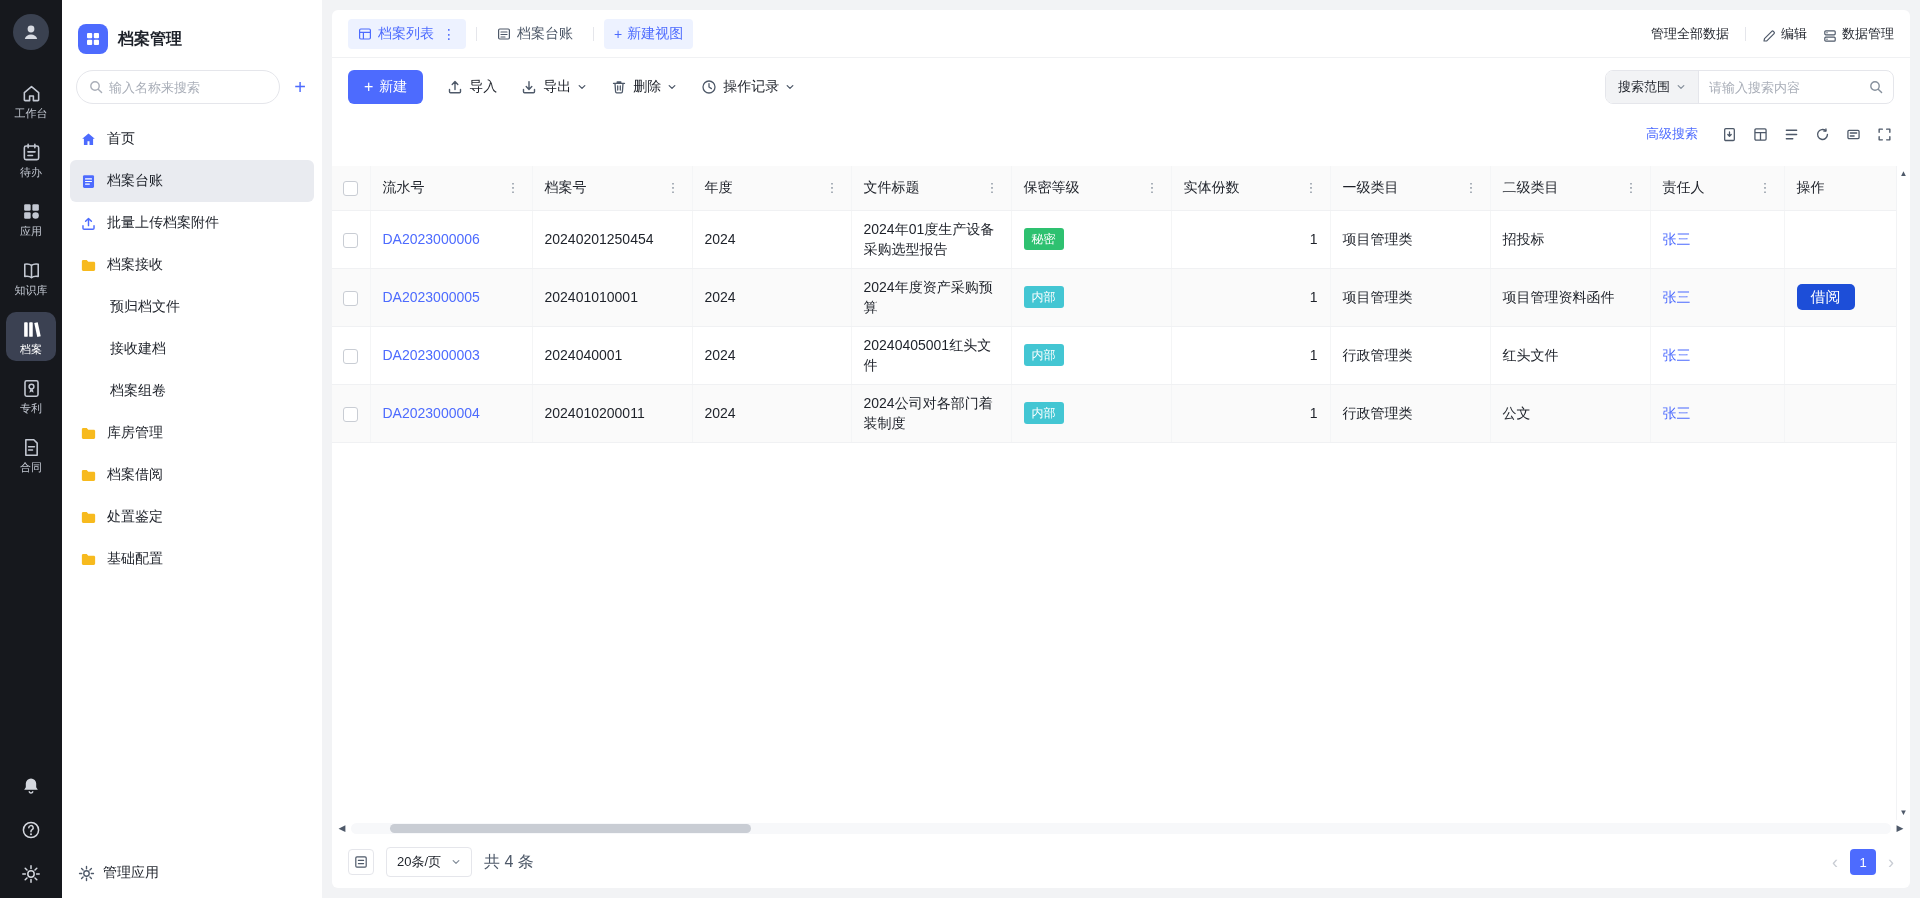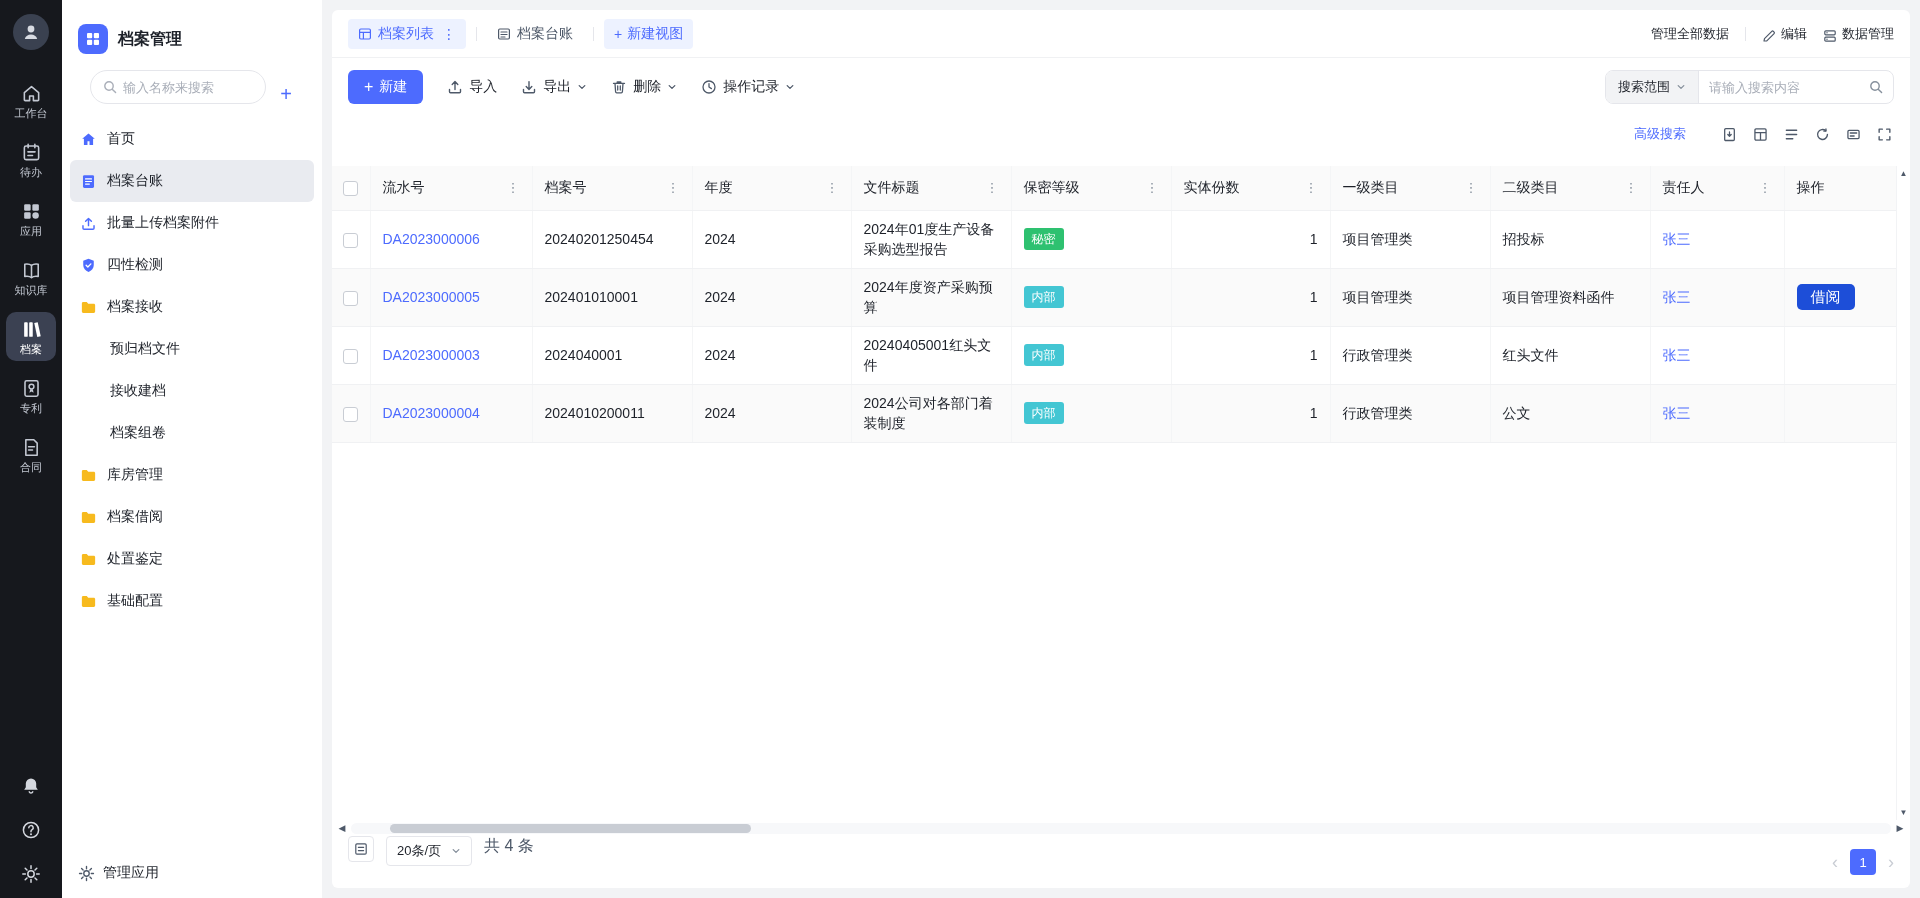--- a/index.html
+++ b/index.html
@@ -16,21 +16,21 @@
   .ricon svg{width:21px;height:21px}
   .rlabel{font-size:11px;line-height:1}
   .rail-bottom{margin-top:auto;display:flex;flex-direction:column;gap:24px;color:#d4d7de;align-items:center}
   .ric{display:flex;cursor:pointer}
 
   
   .sidebar{width:260px;background:#fff;display:flex;flex-direction:column;flex-shrink:0}
   .sb-head{display:flex;align-items:center;gap:10px;padding:24px 16px 12px}
   .app-logo{width:30px;height:30px;border-radius:8px;background:#4d6bfe;display:flex;align-items:center;justify-content:center;flex-shrink:0}
   .sb-title{font-size:16px;font-weight:bold}
-  .sb-search{display:flex;align-items:flex-end;gap:12px;padding:4px 28px 12px}
+  .sb-search{display:flex;align-items:center;gap:12px;padding:4px 14px 12px}
   .sb-search .box{flex:1;height:34px;border:1px solid #e5e6eb;border-radius:17px;display:flex;align-items:center;padding:0 12px;gap:6px;color:#a9aeb8}
   .sb-search input{border:0;outline:0;width:100%;font-size:13px;background:transparent;color:#1d2129}
   .sb-search input::placeholder{color:#a9aeb8}
   .plus-btn{color:#4d6bfe;font-size:20px;line-height:1;cursor:pointer;padding:0 2px}
   .menu{flex:1;overflow:hidden;padding:2px 8px}
   .side-item{height:42px;display:flex;align-items:center;gap:10px;padding:0 10px;border-radius:6px;cursor:pointer}
   .side-item.active{background:#e9ebf0}
   .sicon{width:17px;height:17px;color:#4d6bfe;display:flex;flex-shrink:0}
   .sicon svg{width:17px;height:17px}
   .slabel{white-space:nowrap;overflow:hidden;text-overflow:ellipsis}
@@ -58,21 +58,21 @@
   .btn-primary .plus{font-size:16px;line-height:1}
   .tbtn{display:flex;align-items:center;gap:6px;background:none;border:0;font-size:14px;color:#1d2129;cursor:pointer;font-family:inherit}
   .tbtn svg{color:#4e5969}
   .searchbox{margin-left:auto;height:34px;border:1px solid #e5e6eb;border-radius:8px;display:flex;align-items:center;overflow:hidden}
   .scope{height:100%;display:flex;align-items:center;gap:6px;padding:0 12px;background:#f2f3f5;border-right:1px solid #e5e6eb;cursor:pointer;color:#1d2129;font-size:13px}
   .searchbox input{border:0;outline:0;width:170px;padding:0 10px;font-size:13px}
   .searchbox input::placeholder{color:#a9aeb8}
   .mag{padding-right:10px;color:#86909c;display:flex;cursor:pointer}
 
   .quickrow{height:36px;display:flex;align-items:center;justify-content:flex-end;gap:16px;padding:0 18px;color:#4e5969;flex-shrink:0}
-  .adv{color:#4d6bfe;font-size:13px;cursor:pointer;margin-right:20px}
+  .adv{color:#4d6bfe;font-size:13px;cursor:pointer;margin-right:8px}
   .qicon{display:flex;cursor:pointer}
 
   .table-zone{flex:1;position:relative;margin-top:14px;overflow:hidden}
   table{width:100%;border-collapse:collapse;table-layout:fixed}
   th,td{padding:0 12px;text-align:left;font-weight:normal;border-bottom:1px solid #f0f1f3;border-right:1px solid #f4f5f6;vertical-align:middle;font-size:14px;color:#1d2129}
   thead th{height:44px;background:#fafafa}
   tbody td{height:58px;line-height:1.45}
   tr.striped td{background:#fafafa}
   .hcell{display:flex;align-items:center;justify-content:space-between}
   .hmore{color:#86909c;cursor:pointer;font-size:13px}
@@ -83,21 +83,21 @@
   .badge{display:inline-block;height:22px;line-height:22px;padding:0 8px;border-radius:3px;color:#fff;font-size:12px}
   th.c-op,td.c-op{border-left:1px solid #e5e6eb;border-right:0}
   .op-btn{height:26px;padding:0 14px;border:0;border-radius:5px;background:#1d4ed8;color:#fff;font-size:15px;cursor:pointer;font-family:Liberation Serif, serif}
   .v-gutter{position:absolute;top:0;right:0;bottom:0;width:14px;border-left:1px solid #f2f3f5;display:flex;flex-direction:column;justify-content:space-between;align-items:center;padding:3px 0;color:#4e5969;font-size:8px;background:#fff;cursor:pointer}
 
   .hscroll{height:16px;display:flex;align-items:center;padding:0 3px;gap:2px;flex-shrink:0}
   .arrow{color:#4e5969;font-size:9px;width:14px;text-align:center;cursor:pointer}
   .track{flex:1;height:11px;position:relative;background:#f7f8fa;border-radius:6px}
   .thumb{position:absolute;left:2.5%;width:23.5%;top:1px;height:9px;background:#c9cdd4;border-radius:5px;cursor:grab}
 
-  .pager{height:52px;display:flex;padding:0 16px;gap:12px;flex-shrink:0}
+  .pager{height:52px;display:flex;align-items:center;padding:0 16px;gap:12px;flex-shrink:0}
   .pg-icon{width:26px;height:26px;border:1px solid #e5e6eb;border-radius:4px;display:flex;align-items:center;justify-content:center;color:#4e5969;cursor:pointer}
   .pg-size{height:30px;border:1px solid #e5e6eb;border-radius:4px;display:flex;align-items:center;gap:10px;padding:0 10px;cursor:pointer;color:#1d2129;font-size:13px}
   .pg-size svg{color:#86909c}
   .pg-total{color:#4e5969;font-size:16px}
   .pg-right{margin-left:auto;display:flex;align-items:center;gap:12px}
   .pg-arrow{color:#c9cdd4;font-size:18px;line-height:1;cursor:default}
   .pg-cur{width:26px;height:26px;border-radius:4px;background:#4d6bfe;color:#fff;display:flex;align-items:center;justify-content:center;font-size:13px;cursor:pointer}
 </style>
 </head>
 <body>
@@ -253,29 +253,20 @@
           <span class="slabel">档案台账</span>
         </div>
         <div class="side-item">
           <span class="sicon">
             <svg viewBox="0 0 20 20">
               <path d="M10 12.5V4.2M6.6 7.4 10 4l3.4 3.4" fill="none" stroke="currentColor" stroke-width="1.7" stroke-linecap="round" stroke-linejoin="round"></path>
               <path d="M3.5 12.5v3a1.3 1.3 0 0 0 1.3 1.3h10.4a1.3 1.3 0 0 0 1.3-1.3v-3" fill="none" stroke="currentColor" stroke-width="1.7" stroke-linecap="round"></path>
             </svg>
           </span>
           <span class="slabel">批量上传档案附件</span>
-        </div>
-        <div class="side-item">
-          <span class="sicon">
-            <svg viewBox="0 0 20 20">
-              <path d="M10 2.2 16.2 4.4V9.5c0 3.9-2.5 6.4-6.2 8.1-3.7-1.7-6.2-4.2-6.2-8.1V4.4z" fill="currentColor"></path>
-              <path d="M7.2 9.7l2 2 3.6-3.6" fill="none" stroke="#fff" stroke-width="1.6" stroke-linecap="round" stroke-linejoin="round"></path>
-            </svg>
-          </span>
-          <span class="slabel">四性检测</span>
         </div>
         <div class="side-item">
           <span class="sicon">
             <svg viewBox="0 0 20 20">
               <path d="M2.2 5.2c0-.9.7-1.6 1.6-1.6h4.1l1.8 1.9h6.5c.9 0 1.6.7 1.6 1.6v7.7c0 .9-.7 1.6-1.6 1.6H3.8c-.9 0-1.6-.7-1.6-1.6z" fill="#F7BA1E"></path>
             </svg>
           </span>
           <span class="slabel">档案接收</span>
         </div>
         <div class="side-child">预归档文件</div>

